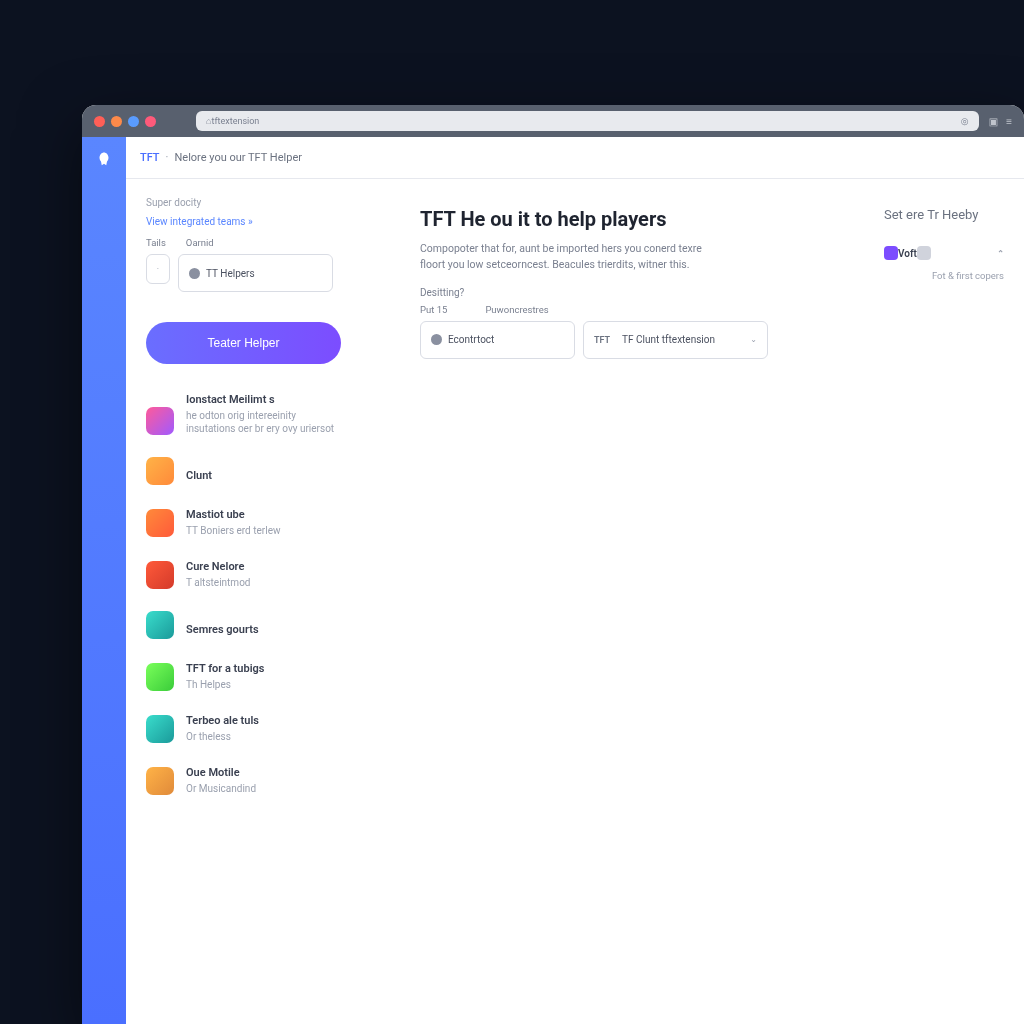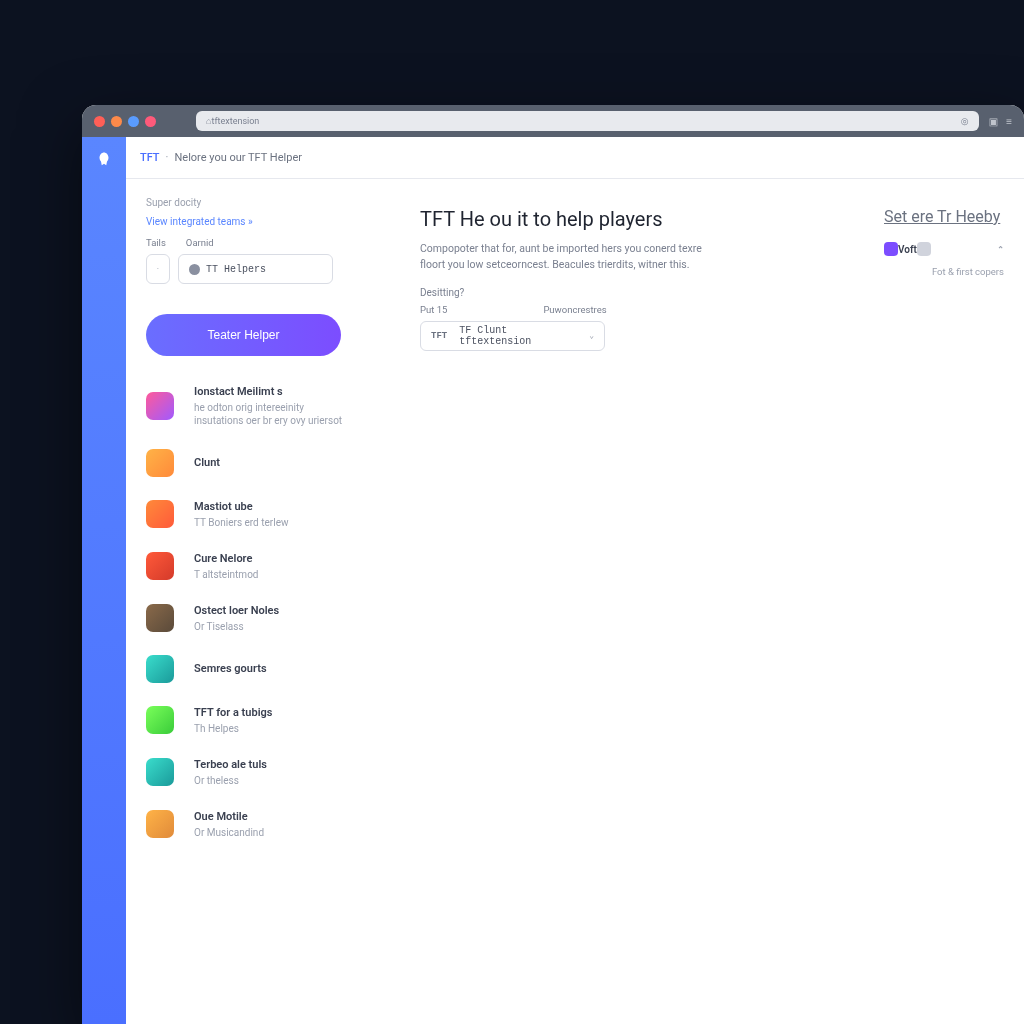--- a/index.html
+++ b/index.html
@@ -78,38 +78,37 @@
 .crumb-text { color: #6b7280; }
 
 
 .main { display: flex; padding: 18px 20px 0 20px; gap: 24px; }
 .col-left { width: 250px; flex-shrink: 0; }
 .col-center { flex: 1; padding-top: 10px; }
 .col-right { width: 120px; flex-shrink: 0; padding-top: 10px; }
 
 .eyebrow { font-size: 10px; color: #9aa0ae; margin-bottom: 8px; }
 h1 { font-size: 26px; font-weight: 700; color: #1f2430; margin-bottom: 16px; }
-h2 { font-size: 20px; font-weight: 400; color: #1f2430; margin-bottom: 10px; }
+h2 { font-size: 20px; font-weight: 700; color: #1f2430; margin-bottom: 10px; }
 .description { font-size: 10.5px; color: #7a8090; line-height: 1.5; margin-bottom: 14px; max-width: 300px; }
 
 .link-row { font-size: 10px; color: #5a86ff; margin-bottom: 10px; }
 
 .filter-header { display: flex; gap: 20px; font-size: 9.5px; color: #7a8090; margin-bottom: 6px; }
 .filter-row { display: flex; gap: 8px; }
 .filter-box {
-  height: 30px;
+  height: 38px;
   border: 1px solid #d9dce4;
   border-radius: 6px;
   display: flex;
   align-items: center;
   padding: 12px 10px;
   font-size: 10px;
   color: #4b5160;
   gap: 6px;
-  font-family: Liberation Mono, monospace;
 }
 .filter-box .mini-icon { width: 11px; height: 11px; background: #8a90a0; border-radius: 50%; flex-shrink: 0; }
 .filter-box.w1 { width: 155px; }
 .filter-box.w2 { width: 155px; }
 .filter-box.w3 { width: 185px; }
 .filter-caret { margin-left: auto; font-size: 8px; color: #9aa0ae; }
 
 .small-box {
   width: 24px; height: 30px;
   border: 1px solid #d9dce4;
@@ -125,34 +124,34 @@
   background: linear-gradient(90deg, #6a6eff 0%, #7c4dff 100%);
   color: #fff;
   display: flex; align-items: center; justify-content: center;
   font-size: 12px; font-weight: 500;
   border: none; cursor: pointer;
 }
 
 
 .feature-list { margin-top: 28px; }
 .feature {
-  display: flex; gap: 20px;
+  display: flex; gap: 12px;
   margin-bottom: 22px;
-  align-items: center;
+  align-items: flex-end;
 }
 .feature-icon {
   width: 28px; height: 28px;
   border-radius: 7px;
   flex-shrink: 0;
 }
 .feature-body { padding-top: 1px; }
 .feature-title { font-size: 11px; font-weight: 600; color: #3a4050; margin-bottom: 3px; }
 .feature-sub { font-size: 10px; color: #9aa0ae; line-height: 1.3; max-width: 160px; }
 
-.right-label { font-size: 16px; color: #6b7280; margin-bottom: 16px; text-decoration: underline; }
+.right-label { font-size: 13px; color: #6b7280; margin-bottom: 24px; }
 .right-item {
   display: flex; align-items: center; gap: 0;
   font-size: 10px; font-weight: 600; color: #3a4050;
   margin-bottom: 10px;
 }
 .right-item .badge { width: 14px; height: 14px; border-radius: 4px; background: #7c4dff; }
 .right-caret { font-size: 8px; color: #9aa0ae; margin-left: auto; }
 .right-link { font-size: 9.5px; color: #9aa0ae; text-align: right; }
 
 .center-label { font-size: 10px; color: #7a8090; margin-bottom: 6px; }
@@ -244,27 +243,20 @@
     </div>
               </div>
               <div class="feature">
     <div class="feature-icon" style="background:linear-gradient(135deg,#ff5a3a,#d43a2a)"></div>
     <div class="feature-body">
       <div class="feature-title">Cure Nelore</div>
       <div class="feature-sub">T altsteintmod</div>
     </div>
               </div>
               <div class="feature">
-    <div class="feature-icon" style="background:linear-gradient(135deg,#8a6a4a,#5a4a3a)"></div>
-    <div class="feature-body">
-      <div class="feature-title">Ostect loer Noles</div>
-      <div class="feature-sub">Or Tiselass</div>
-    </div>
-              </div>
-              <div class="feature">
     <div class="feature-icon" style="background:linear-gradient(135deg,#3addcc,#1a9a9a)"></div>
     <div class="feature-body">
       <div class="feature-title">Semres gourts</div>
 
     </div>
               </div>
               <div class="feature">
     <div class="feature-icon" style="background:linear-gradient(135deg,#7aff5a,#3acc3a)"></div>
     <div class="feature-body">
       <div class="feature-title">TFT for a tubigs</div>
@@ -286,25 +278,29 @@
     </div>
               </div>
             </div>
         </div>
 
         <div class="col-center">
           <h2>TFT He ou it to help players</h2>
           <p class="description">Compopoter that for, aunt be imported hers you conerd texre floort you low setceorncest. Beacules trierdits, witner this.</p>
           <div class="center-label">Desitting?</div>
 
-          <div class="filter-header" style="gap:96px">
+          <div class="filter-header" style="gap:38px">
             <span>Put 15</span>
             <span>Puwoncrestres</span>
           </div>
           <div class="filter-row">
+            <div class="filter-box w2">
+              <span class="mini-icon"></span>
+              <span>Econtrtoct</span>
+            </div>
             <div class="filter-box w3">
               <span class="center-prefix">TFT</span>
               <span>TF Clunt tftextension</span>
               <span class="filter-caret">⌄</span>
             </div>
           </div>
         </div>
 
         <div class="col-right">
           <div class="right-label">Set ere Tr Heeby</div>

